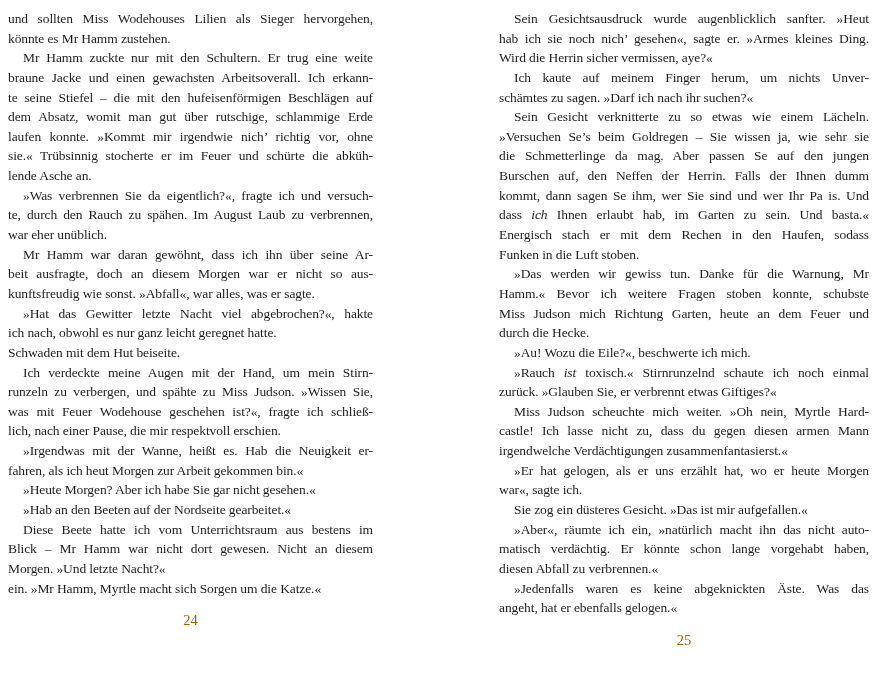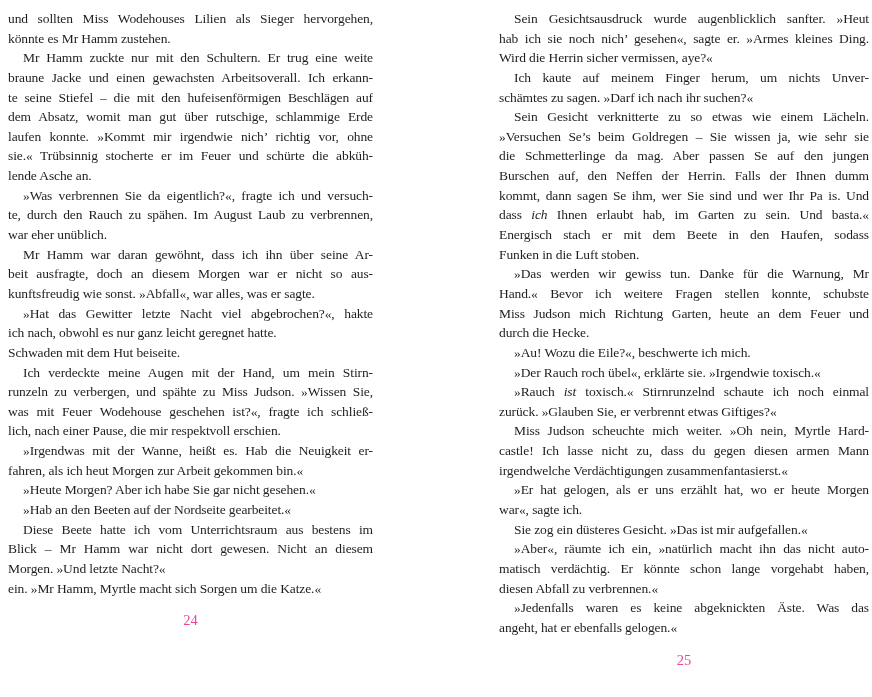--- a/index.html
+++ b/index.html
@@ -32,21 +32,21 @@
   }
   .line.para-end {
     text-align-last: left;
   }
   .line.indented { text-indent: 15px; }
   .page-number {
     margin-top: 14px;
     text-align: right;
     text-align-last: center;
     font-size: 14.5px;
-    color: #ec4899;
+    color: #a16207;
   }
 </style>
 </head>
 <body>
 
 <div class="spread">
   <div class="page-col left">
     <div class="text-block">
         <div class="line">und sollten Miss Wodehouses Lilien als Sieger hervorgehen,</div>
         <div class="line para-end">könnte es Mr Hamm zustehen.</div>
@@ -87,28 +87,27 @@
         <div class="line">hab ich sie noch nich’ gesehen«, sagte er. »Armes kleines Ding.</div>
         <div class="line para-end">Wird die Herrin sicher vermissen, aye?«</div>
         <div class="line indented">Ich kaute auf meinem Finger herum, um nichts Unver-</div>
         <div class="line para-end">schämtes zu sagen. »Darf ich nach ihr suchen?«</div>
         <div class="line indented">Sein Gesicht verknitterte zu so etwas wie einem Lächeln.</div>
         <div class="line">»Versuchen Se’s beim Goldregen – Sie wissen ja, wie sehr sie</div>
         <div class="line">die Schmetterlinge da mag. Aber passen Se auf den jungen</div>
         <div class="line">Burschen auf, den Neffen der Herrin. Falls der Ihnen dumm</div>
         <div class="line">kommt, dann sagen Se ihm, wer Sie sind und wer Ihr Pa is. Und</div>
         <div class="line">dass <i>ich</i> Ihnen erlaubt hab, im Garten zu sein. Und basta.«</div>
-        <div class="line">Energisch stach er mit dem Beete in den Haufen, sodass</div>
+        <div class="line">Energisch stach er mit dem Rechen in den Haufen, sodass</div>
         <div class="line para-end">Funken in die Luft stoben.</div>
         <div class="line indented">»Das werden wir gewiss tun. Danke für die Warnung, Mr</div>
-        <div class="line">Hand.« Bevor ich weitere Fragen stellen konnte, schubste</div>
+        <div class="line">Hamm.« Bevor ich weitere Fragen stoben konnte, schubste</div>
         <div class="line">Miss Judson mich Richtung Garten, heute an dem Feuer und</div>
         <div class="line para-end">durch die Hecke.</div>
         <div class="line indented para-end">»Au! Wozu die Eile?«, beschwerte ich mich.</div>
-        <div class="line indented para-end">»Der Rauch roch übel«, erklärte sie. »Irgendwie toxisch.«</div>
         <div class="line indented">»Rauch <i>ist</i> toxisch.« Stirnrunzelnd schaute ich noch einmal</div>
         <div class="line para-end">zurück. »Glauben Sie, er verbrennt etwas Giftiges?«</div>
         <div class="line indented">Miss Judson scheuchte mich weiter. »Oh nein, Myrtle Hard-</div>
         <div class="line">castle! Ich lasse nicht zu, dass du gegen diesen armen Mann</div>
         <div class="line para-end">irgendwelche Verdächtigungen zusammenfantasierst.«</div>
         <div class="line indented">»Er hat gelogen, als er uns erzählt hat, wo er heute Morgen</div>
         <div class="line para-end">war«, sagte ich.</div>
         <div class="line indented para-end">Sie zog ein düsteres Gesicht. »Das ist mir aufgefallen.«</div>
         <div class="line indented">»Aber«, räumte ich ein, »natürlich macht ihn das nicht auto-</div>
         <div class="line">matisch verdächtig. Er könnte schon lange vorgehabt haben,</div>

